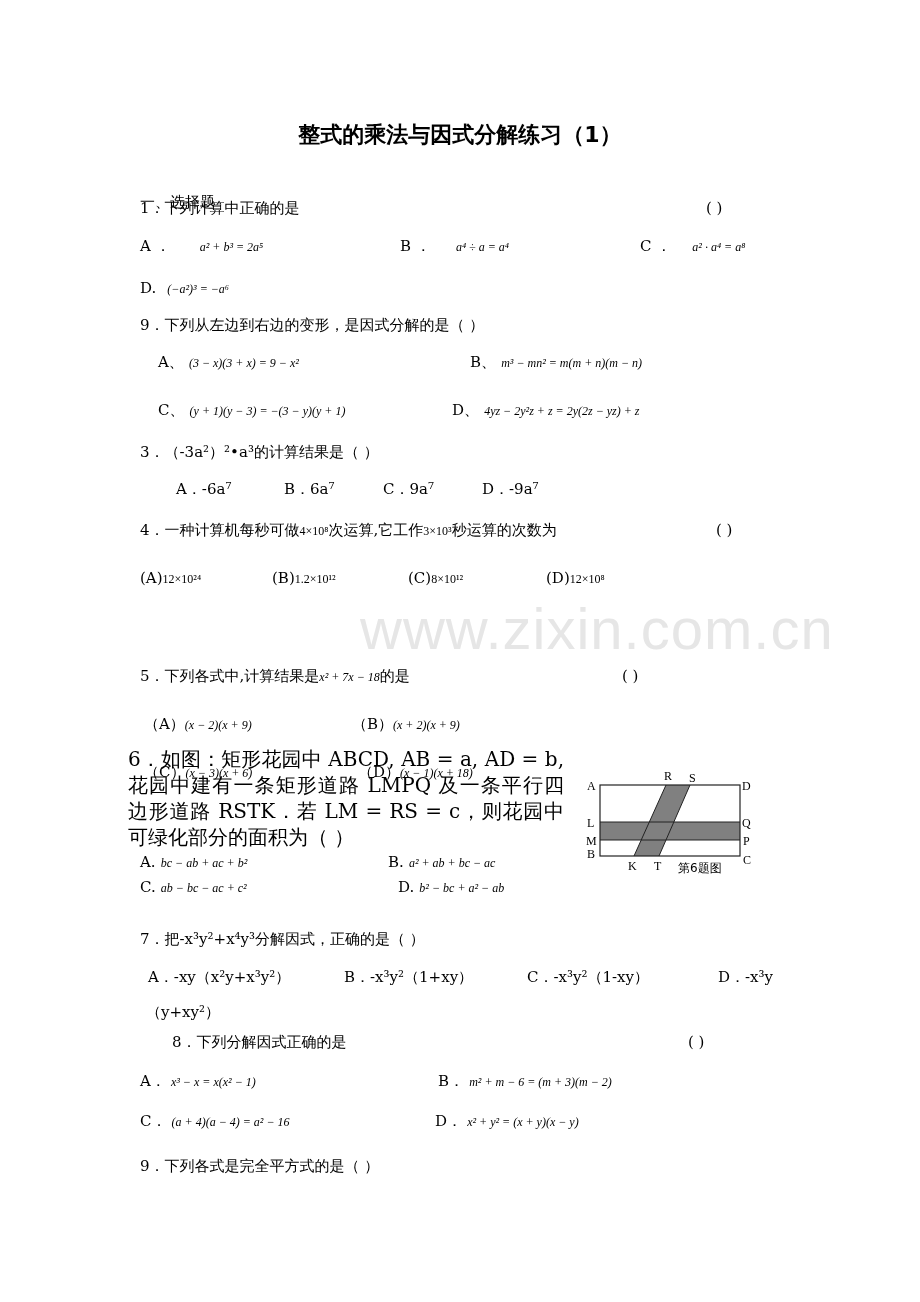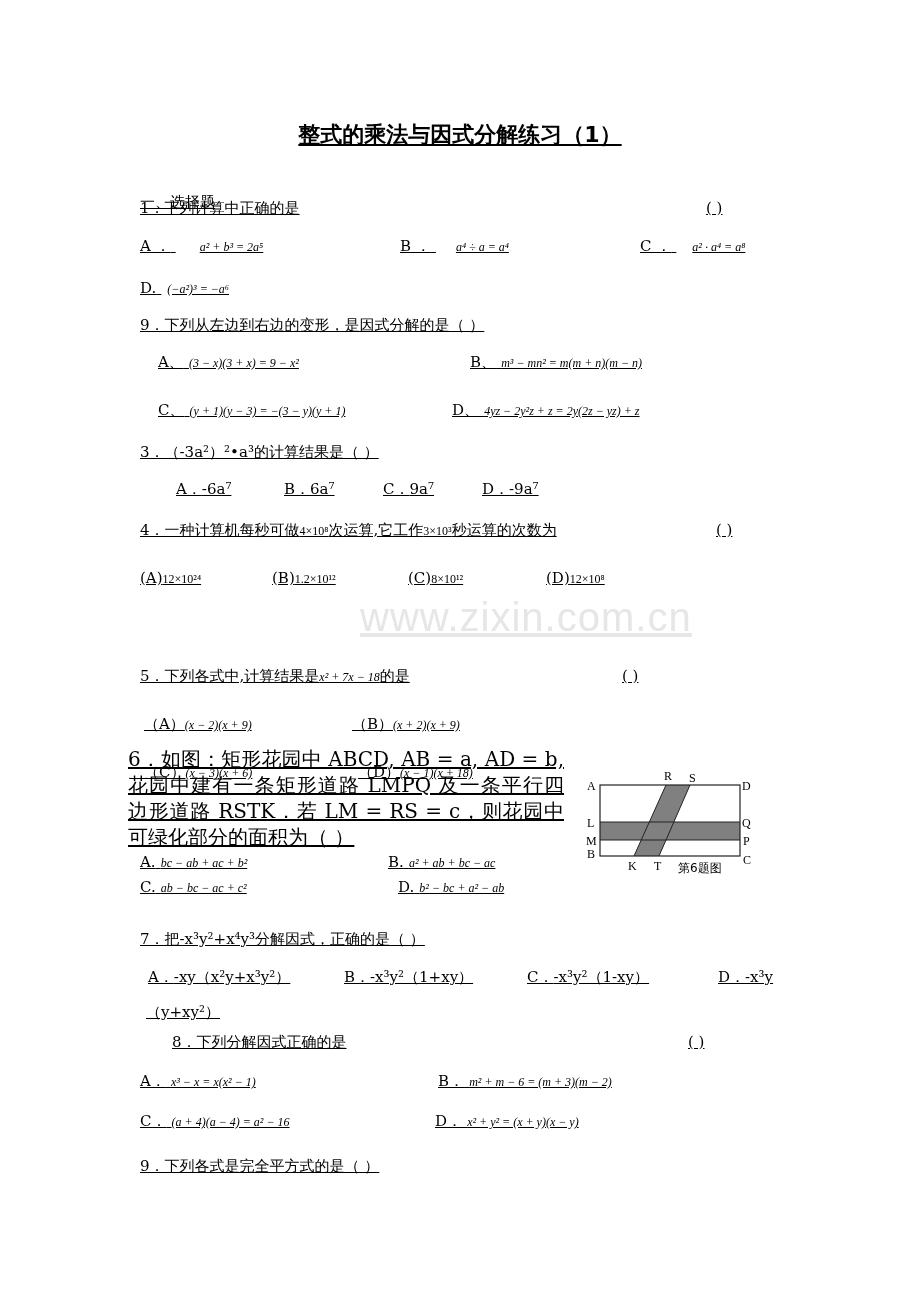--- a/index.html
+++ b/index.html
@@ -1,25 +1,25 @@
 <!DOCTYPE html>
 <html><head>
 <meta charset="utf-8">
 <style>
   html, body { margin: 0; padding: 0; background: #ffffff; }
   body { width: 920px; height: 1302px; position: relative; overflow: hidden;
          font-family: "DejaVu Serif", "Liberation Serif", serif; color: #000; }
-  .abs { position: absolute; white-space: nowrap; text-decoration: underline; }
+  .abs { position: absolute; white-space: nowrap; }
   .title { left: 0; width: 920px; top: 120px; text-align: center; font-size: 22px; font-weight: bold;
            font-family: "DejaVu Sans", "Liberation Sans", sans-serif; }
   .txt { font-size: 15px; }
   .math { font-family: "Liberation Serif", "DejaVu Serif", serif; font-style: italic; font-size: 12px; }
   .up { font-family: "Liberation Serif", serif; font-style: normal; font-size: 12px; }
   .watermark { left: 360px; top: 595px; font-family: "Liberation Sans", "DejaVu Sans", sans-serif;
-               font-size: 40px; color: #e6e6e6; letter-spacing: 1px; z-index: 0; }
+               font-size: 58px; color: #e6e6e6; letter-spacing: 1px; z-index: 0; }
   .layer { position: relative; z-index: 1; }
   .q6text { left: 128px; top: 746px; width: 436px; font-size: 20px; line-height: 26px; white-space: normal;
             text-align: justify; }
   .fig { left: 584px; top: 764px; width: 176px; height: 116px; }
 </style>
 </head>
 <body>
 
 <div class="abs watermark">www.zixin.com.cn</div>
 

